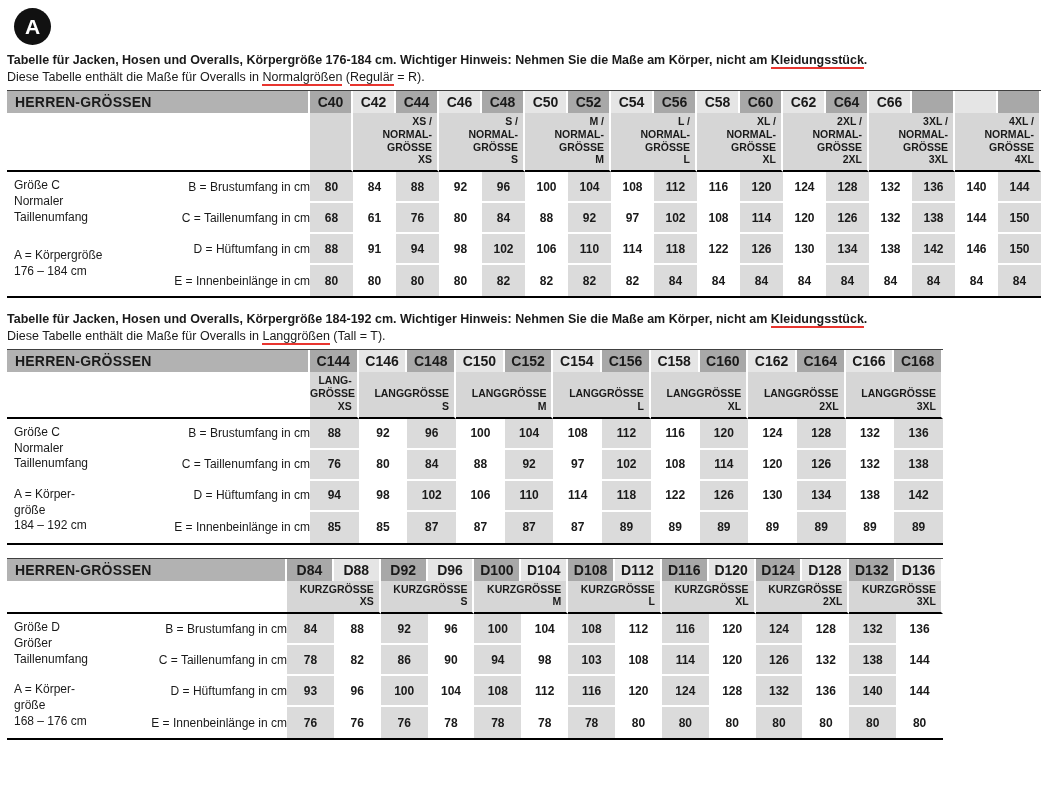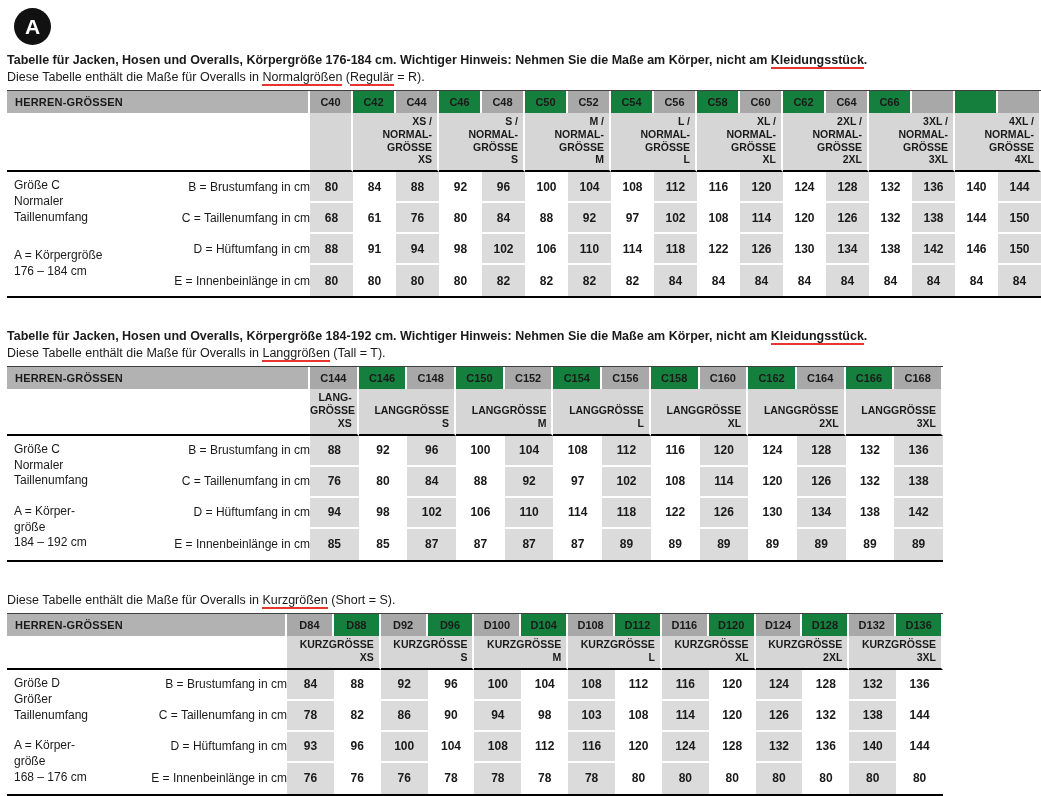--- a/index.html
+++ b/index.html
@@ -10,44 +10,44 @@
     color:#1a1a1a;
     padding:8px 6px 0 7px;
   }
   .badge {
     width:37px; height:37px; border-radius:50%;
     background:#111; color:#fff;
     display:flex; align-items:center; justify-content:center;
     font-size:21px; font-weight:bold;
     margin:0 0 7px 7px;
   }
-  .table-section { margin-bottom:30px; }
+  .table-section { margin-bottom:13px; }
   .intro { font-size:12.5px; line-height:1.32; color:#1a1a1a; }
   .intro.bold { font-weight:bold; }
   .misspell { border-bottom:2px solid #e8352f; padding-bottom:0; }
 
   table.size-table {
     border-collapse:separate; border-spacing:0; table-layout:fixed;
     margin-top:5px;
     border-top:1px solid #404040;
     border-bottom:2px solid #000;
   }
   table.size-table td { overflow:hidden; }
 
   .codes-row td {
-    height:22px; font-weight:bold; font-size:11px;
+    height:22px; font-weight:bold; font-size:14px;
     text-align:center; vertical-align:middle;
   }
   .title-cell {
     background:#b2b2b2; text-align:left !important;
     padding-left:8px; font-size:12px; letter-spacing:.2px;
     border-right:2px solid #fff;
   }
   .code-dark  { background:#a8a8a8; border-right:2px solid #fff; }
-  .code-light { background:#15803d; border-right:2px solid #fff; }
+  .code-light { background:#e5e5e5; border-right:2px solid #fff; }
 
   .group-row td { vertical-align:bottom; border-bottom:2px solid #000; }
   .group-left { background:#fff; }
   .group-cell {
     background:#d6d6d6;
     font-weight:bold; font-size:10.5px; line-height:1.22;
     text-align:right; padding:2px 5px 4px 0;
     white-space:pre-line;
     border-right:2px solid #fff;
   }
@@ -364,21 +364,20 @@
           <td class="value-cell">89</td>
           <td class="value-cell striped">89</td>
           <td class="value-cell">89</td>
           <td class="value-cell striped">89</td>
         </tr>
       </tbody>
     </table>
 </section>
 
 <section class="table-section">
-  <p class="intro">Diese Tabelle enthält die Maße für Overalls in <span class="misspell">Kurzgrößen</span> (Short = S).</p>
   <table class="size-table" style="width: 936px;">
       <colgroup>
         <col style="width: 113px;">
         <col style="width: 167px;">
         <col style="width: 46.86px;">
         <col style="width: 46.86px;">
         <col style="width: 46.86px;">
         <col style="width: 46.86px;">
         <col style="width: 46.86px;">
         <col style="width: 46.86px;">

